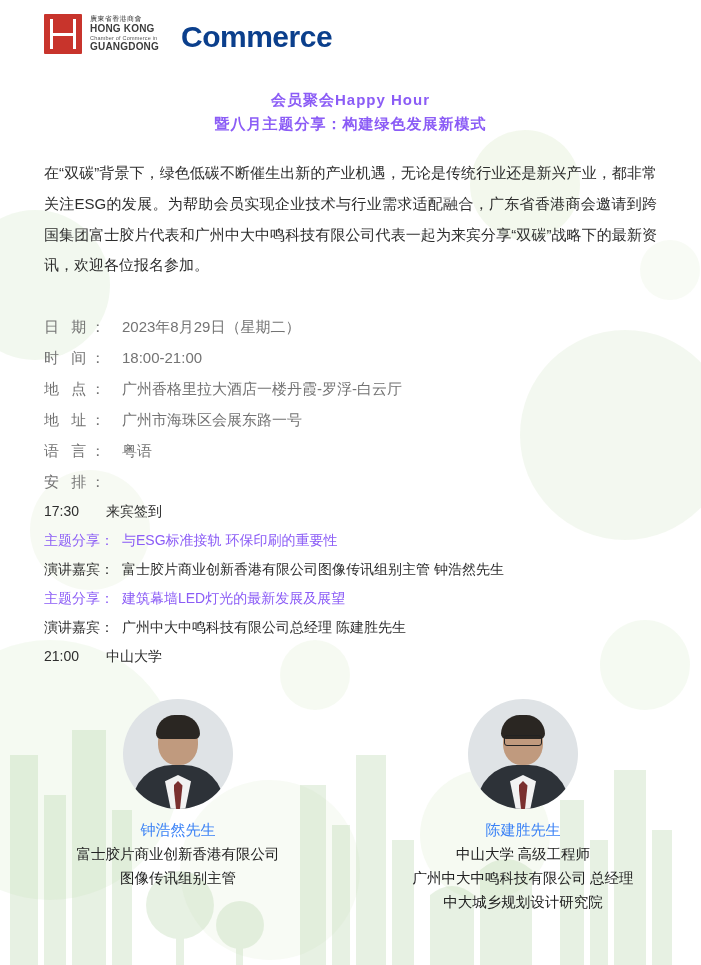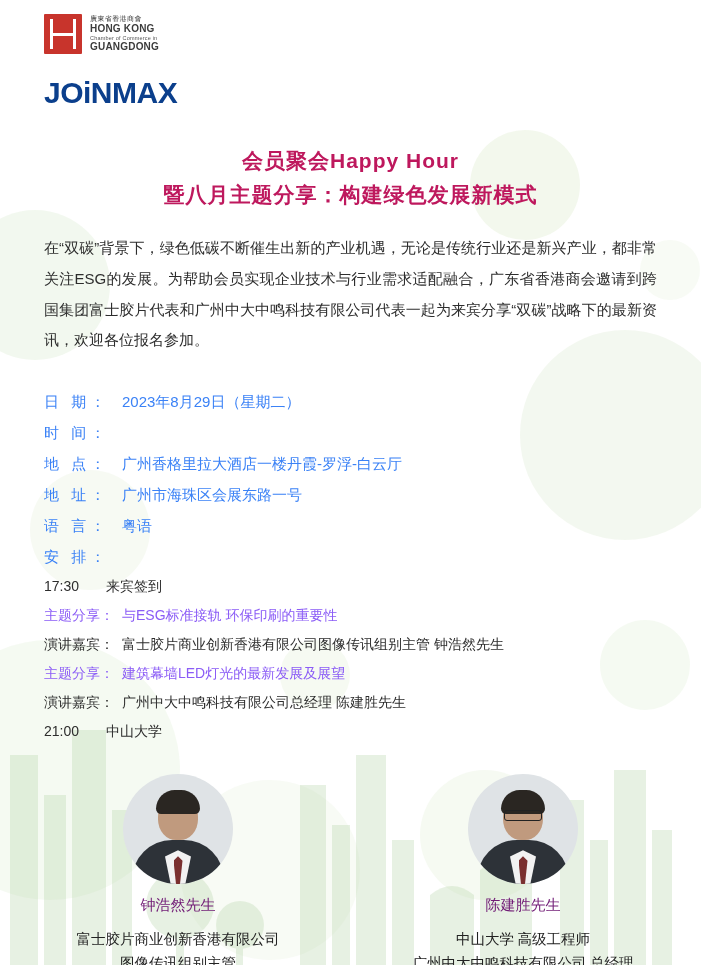--- a/index.html
+++ b/index.html
@@ -50,24 +50,23 @@
 
   
   .page {
     position: relative;
     z-index: 2;
     padding: 0 44px;
     box-sizing: border-box;
   }
   .header {
     display: flex;
-    align-items: flex-start;
+    align-items: flex-end;
     gap: 22px;
     padding: 14px 0 10px 0;
-    flex-direction: column;
   }
   .logo-hk {
     display: flex;
     align-items: center;
     gap: 8px;
   }
   .logo-mark {
     width: 38px;
     height: 40px;
     background: #c8342c;
@@ -107,40 +106,40 @@
     align-items: center;
   }
 
   
   .title-block {
     text-align: center;
     margin-top: 24px;
     margin-bottom: 22px;
   }
   .title-line {
-    color: #be185d;
+    color: #8b5cf6;
     font-weight: bold;
-    font-size: 21px;
+    font-size: 15px;
     letter-spacing: 1px;
     line-height: 1.6;
   }
 
   
   .intro {
     color: #2d2d2d;
     font-size: 15px;
     line-height: 2.05;
     text-align: justify;
     margin-bottom: 30px;
   }
 
   
   .info {
     font-size: 15px;
-    color: #3b82f6;
+    color: #737373;
     line-height: 2.07;
   }
   .info-row {
     display: flex;
   }
   .info-label {
     width: 78px;
     flex: none;
     letter-spacing: 4px;
   }
@@ -248,22 +247,22 @@
     top: 36px;
     width: 38px;
     height: 11px;
     margin-left: -19px;
     border: 1.6px solid #222;
     border-radius: 3px;
     box-sizing: border-box;
   }
   .speaker-name {
     font-size: 15px;
-    color: #701a75;
-    margin-bottom: 13px;
+    color: #3b82f6;
+    margin-bottom: 3px;
   }
   .speaker-meta {
     font-size: 14.5px;
     color: #222;
     line-height: 1.65;
     font-family: Liberation Serif, serif;
   }
 </style>
 </head>
 <body>
@@ -309,37 +308,38 @@
   <div class="header">
     <div class="logo-hk">
       <div class="logo-mark"></div>
       <div class="logo-text">
         <div class="cn">廣東省香港商會</div>
         <div class="hk">HONG KONG</div>
         <div class="sub">Chamber of Commerce in</div>
         <div class="gd">GUANGDONG</div>
       </div>
     </div>
-    <div class="logo-joinmax">JOiNMAX</div>
+    <div class="logo-joinmax">Commerce</div>
   </div>
 
   <div class="title-block">
     <div class="title-line">会员聚会Happy Hour</div>
     <div class="title-line">暨八月主题分享：构建绿色发展新模式</div>
   </div>
 
   <div class="intro">在“双碳”背景下，绿色低碳不断催生出新的产业机遇，无论是传统行业还是新兴产业，都非常关注ESG的发展。为帮助会员实现企业技术与行业需求适配融合，广东省香港商会邀请到跨国集团富士胶片代表和广州中大中鸣科技有限公司代表一起为来宾分享“双碳”战略下的最新资讯，欢迎各位报名参加。</div>
 
   <div class="info" id="info-list">
       <div class="info-row">
         <div class="info-label">日 期：</div>
         <div class="info-value">2023年8月29日（星期二）</div>
       </div>
       <div class="info-row">
         <div class="info-label">时 间：</div>
+        <div class="info-value">18:00-21:00</div>
       </div>
       <div class="info-row">
         <div class="info-label">地 点：</div>
         <div class="info-value">广州香格里拉大酒店一楼丹霞-罗浮-白云厅</div>
       </div>
       <div class="info-row">
         <div class="info-label">地 址：</div>
         <div class="info-value">广州市海珠区会展东路一号</div>
       </div>
       <div class="info-row">

